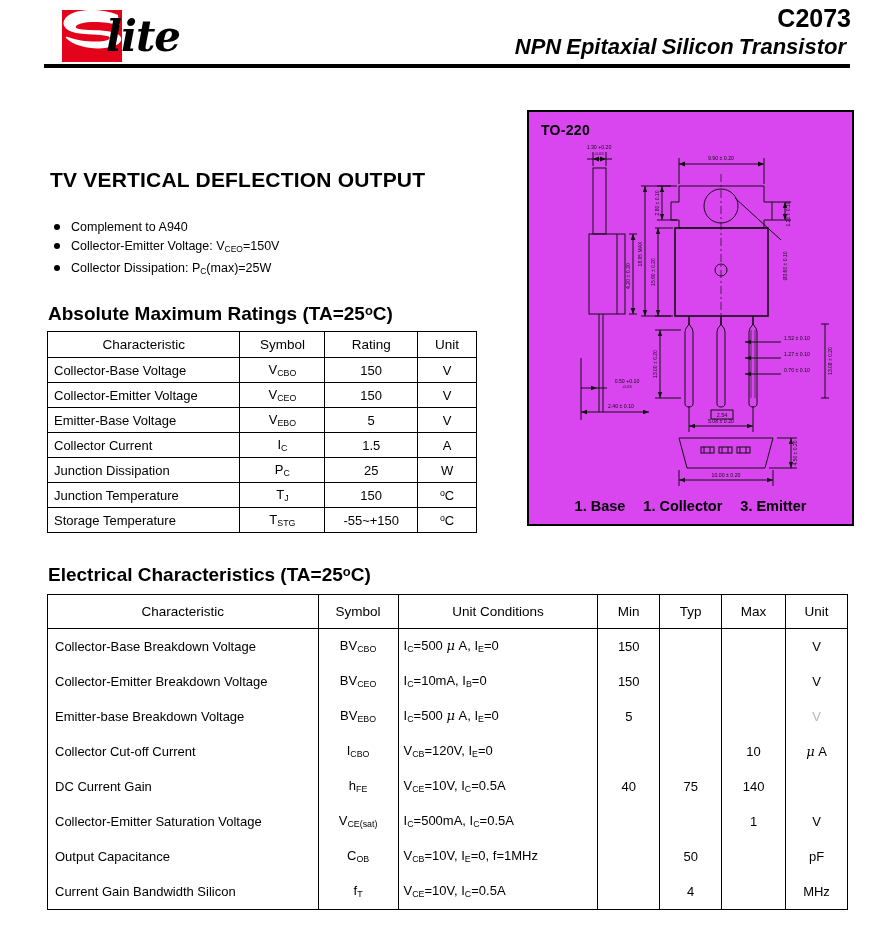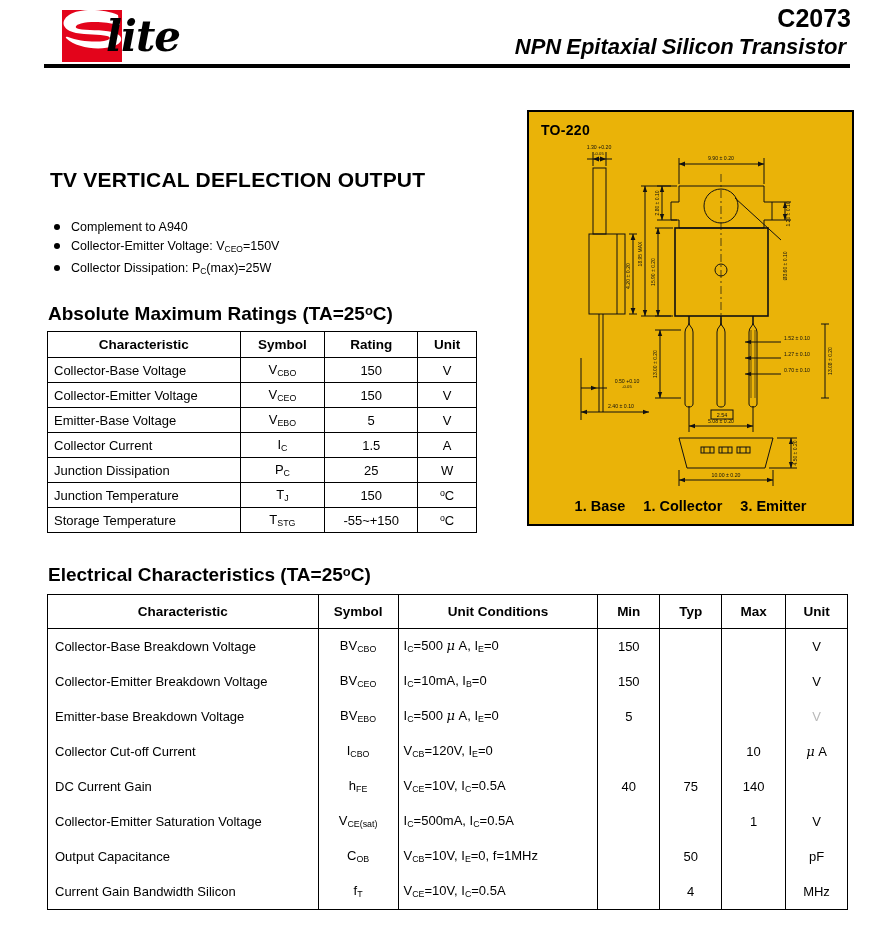--- a/index.html
+++ b/index.html
@@ -123,21 +123,21 @@
   }
   table.dt th, table.dt td {
     border: 1px solid #000;
     padding: 0;
     text-align: center;
     vertical-align: middle;
     font-size: 13px;
     font-weight: normal;
   }
   table.dt th {
-    font-weight: bold;
+    font-weight: normal;
   }
 
   
   #amr-table {
     left: 47px; top: 331px;
     width: 430px;
   }
   #amr-table th { height: 25px; font-size: 13.5px; }
   #amr-table td { height: 24px; }
   #amr-table td.char {
@@ -179,21 +179,21 @@
   #ec-table col.e-max  { width:  64px; }
   #ec-table col.e-unit { width:  62px; }
   .mu { font-family: "DejaVu Serif", serif; font-style: italic; }
 
   
   #package-box {
     position: absolute;
     left: 527px; top: 110px;
     width: 323px; height: 412px;
     border: 2px solid #000;
-    background: #eab308;
+    background: #d946ef;
     overflow: hidden;
   }
   #package-label {
     position: absolute;
     left: 12px; top: 10px;
     font-size: 14px;
     font-weight: bold;
     letter-spacing: 0.3px;
   }
   #pins-legend {

